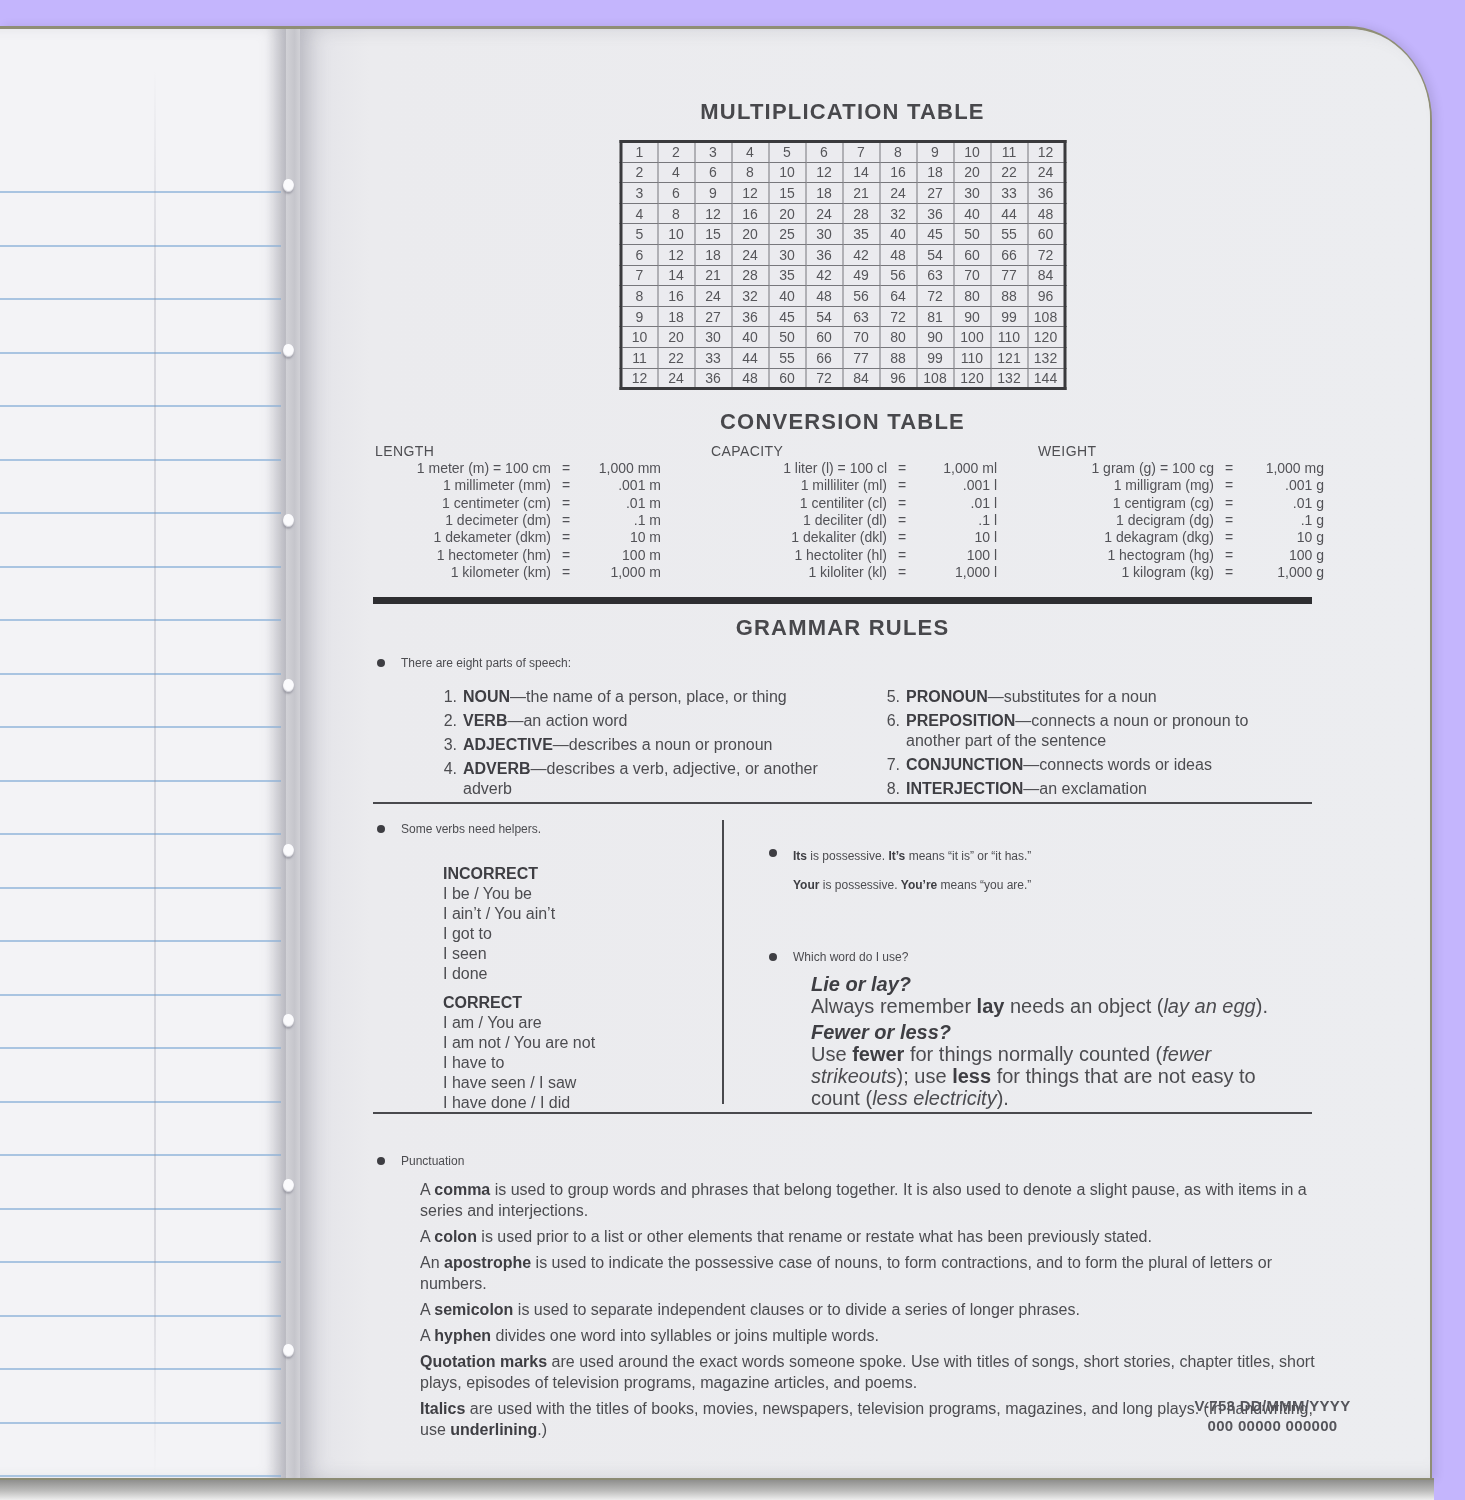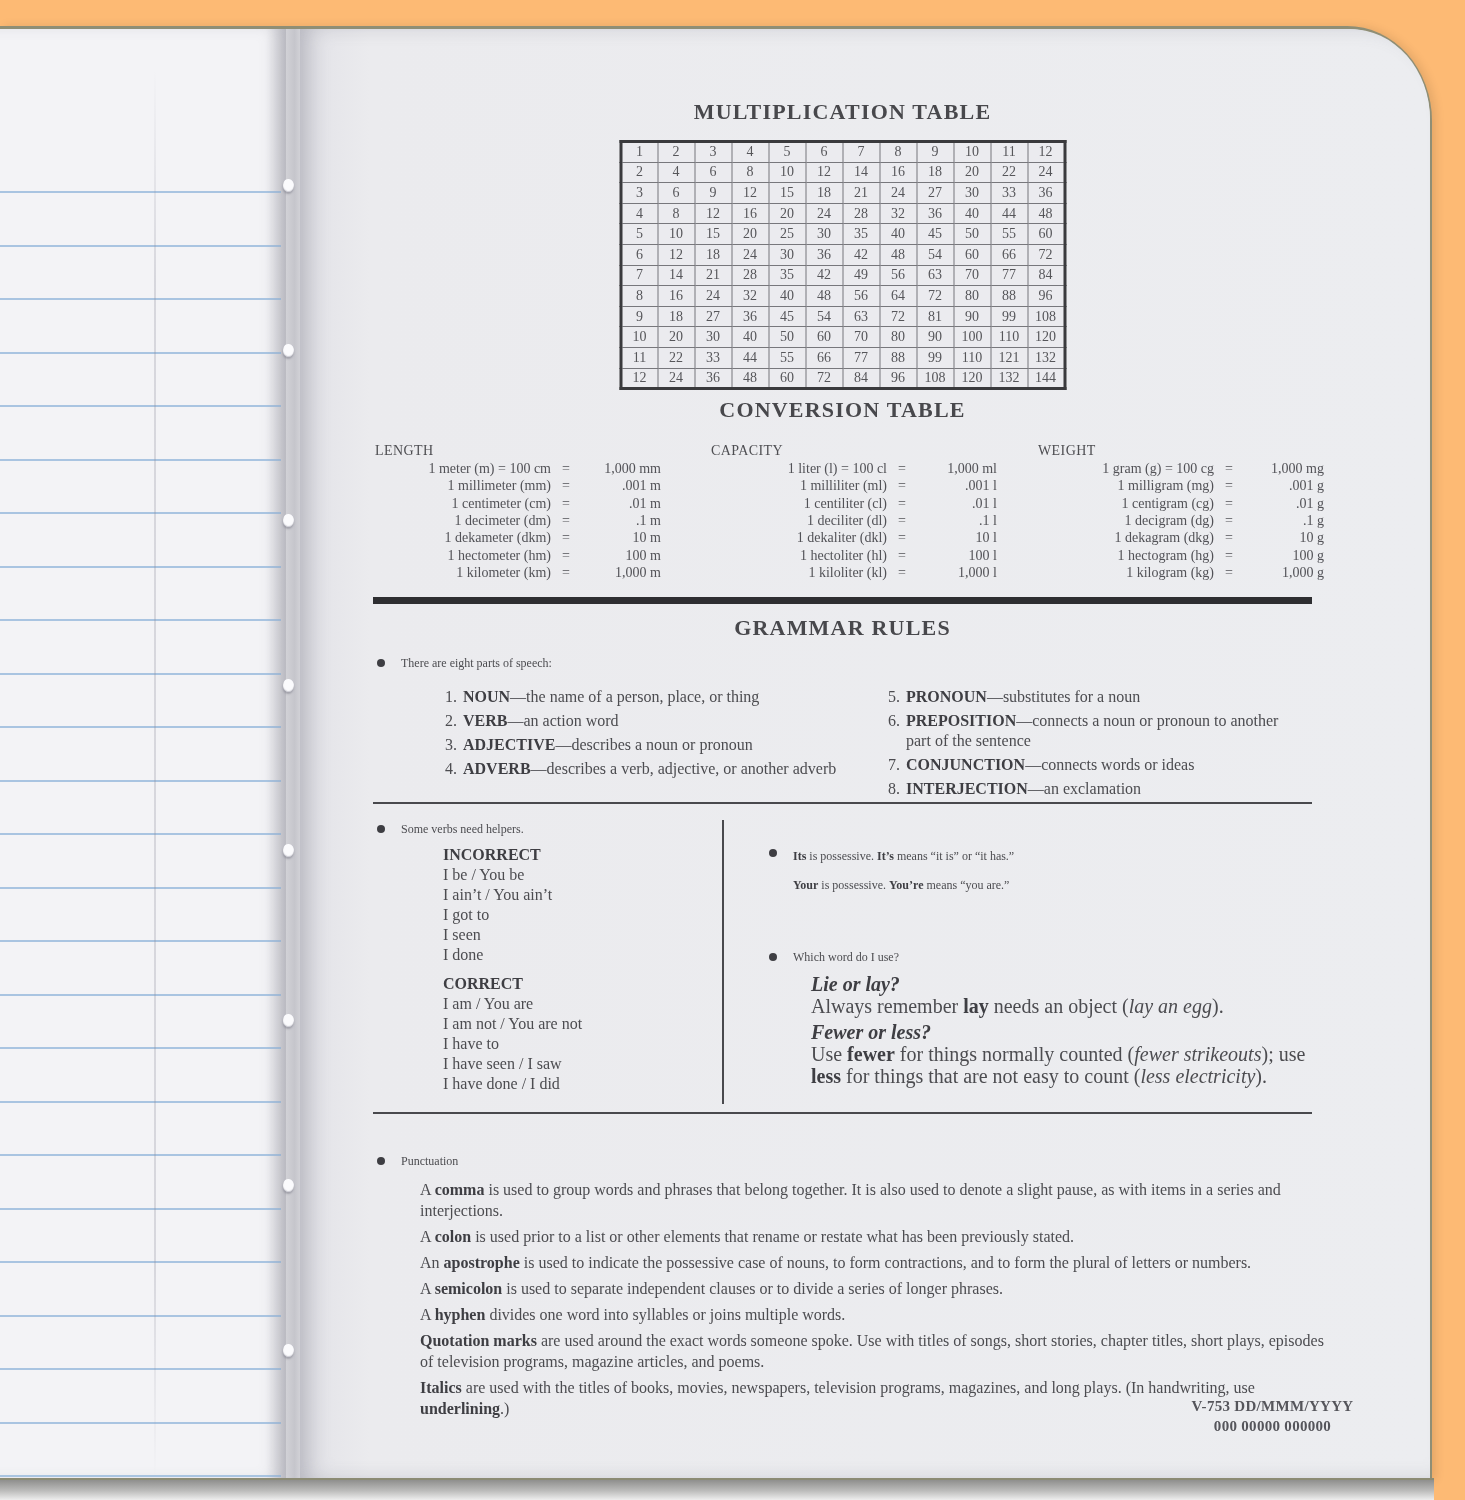--- a/index.html
+++ b/index.html
@@ -1,19 +1,19 @@
 <!DOCTYPE html>
 <html><head>
 <meta charset="utf-8">
 <style>
   * { margin:0; padding:0; box-sizing:border-box; }
   html,body { background:#ffffff; }
   body { font-family:"Liberation Sans","DejaVu Sans",sans-serif; }
 
-  .photo { position:relative; width:1465px; height:1500px; background:#fdba74; overflow:hidden;font-family:Liberation Serif, serif; }
+  .photo { position:relative; width:1465px; height:1500px; background:#c4b5fd; overflow:hidden; }
 
   
   .spread {
     position:absolute; left:0; top:26px; width:1432px; height:1454px;
     background:#ebebee;
     border-top:3px solid #8f8e75; border-right:2px solid #8f8e75;
     border-top-right-radius:85px 95px;
     box-shadow:4px 0 10px rgba(0,0,0,.10);
   }
   .bottom-band {
@@ -101,21 +101,21 @@
   .pos-col-left  { margin-left:62px; width:423px; }
   .pos-col-right { margin-left:20px; width:423px; }
   .pos-item { display:flex; font-size:16px; line-height:20px; margin-bottom:4px; }
   .pos-item .num { flex:0 0 22px; text-align:right; margin-right:6px; }
   .pos-item .pt  { flex:1; }
 
   
   .twocol { position:absolute; top:814px; left:0; width:939px; height:298px; }
   .vdiv { position:absolute; left:349px; top:6px; width:2px; height:284px; background:#49494d; }
   .verbs { position:absolute; left:0; top:4px; width:340px; }
-  .verb-block { margin-left:70px; margin-top:5px; font-size:16px; line-height:20px; }
+  .verb-block { margin-left:70px; margin-top:24px; font-size:16px; line-height:20px; }
   .verb-block .vhead { font-weight:bold; color:#3e3e43; }
   .verb-block + .verb-block { margin-top:9px; }
   .poss  { position:absolute; left:392px; top:28px; width:545px; }
   .poss .btext { line-height:29px; }
   .which { position:absolute; left:392px; top:132px; width:545px; }
   .which-sub { margin-left:46px; margin-top:5px; font-size:20px; line-height:22px; }
   .which-sub .qline { margin-top:4px; }
   .which-sub .aline { margin-bottom:3px; }
 
   
@@ -324,21 +324,21 @@
             <td>84</td>
             <td>96</td>
             <td>108</td>
             <td>120</td>
             <td>132</td>
             <td>144</td>
           </tr>
         </tbody>
     </table>
 
-    <div class="sec-title" style="top:397px">CONVERSION TABLE</div>
+    <div class="sec-title" style="top:409px">CONVERSION TABLE</div>
 
     <div class="conv-wrap">
       <div class="conv-col c1">
         <div class="conv-head">LENGTH</div>
         <table class="conv-table">
             <tbody>
               <tr>
                 <td class="cl">1 meter (m) = 100 cm</td>
                 <td class="ce">=</td>
                 <td class="cv">1,000 mm</td>

